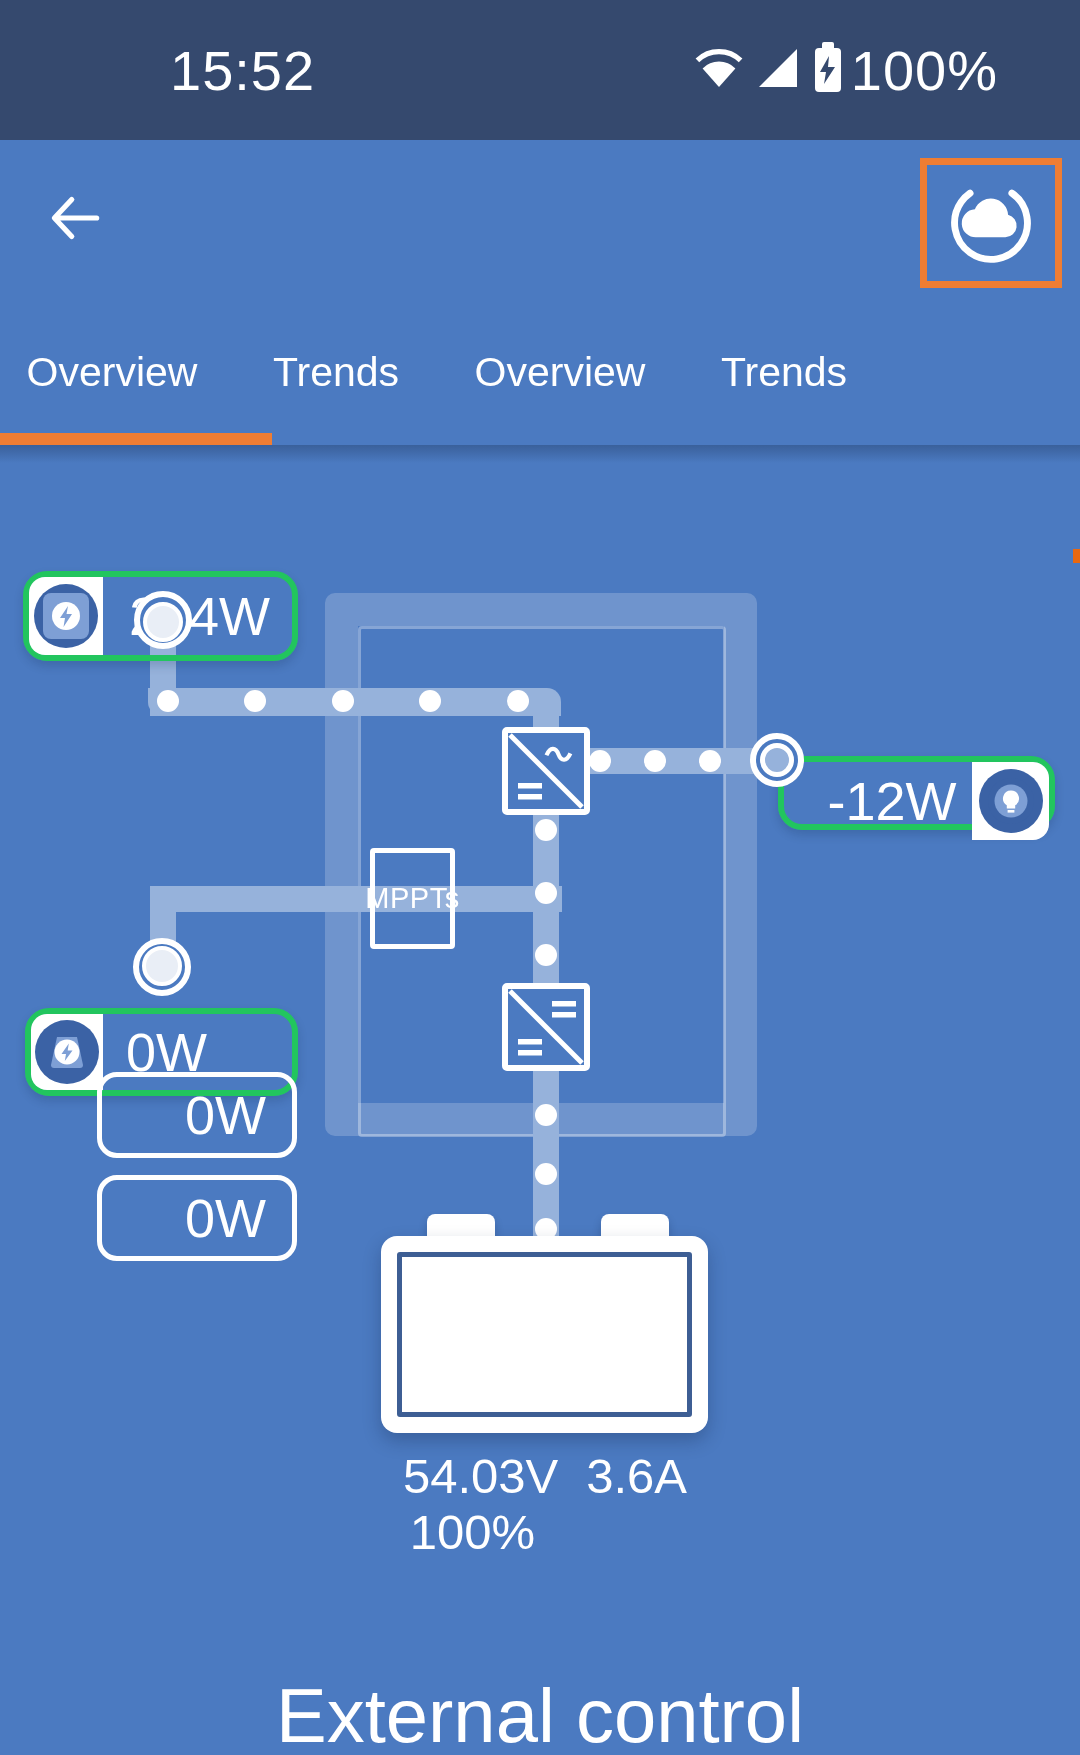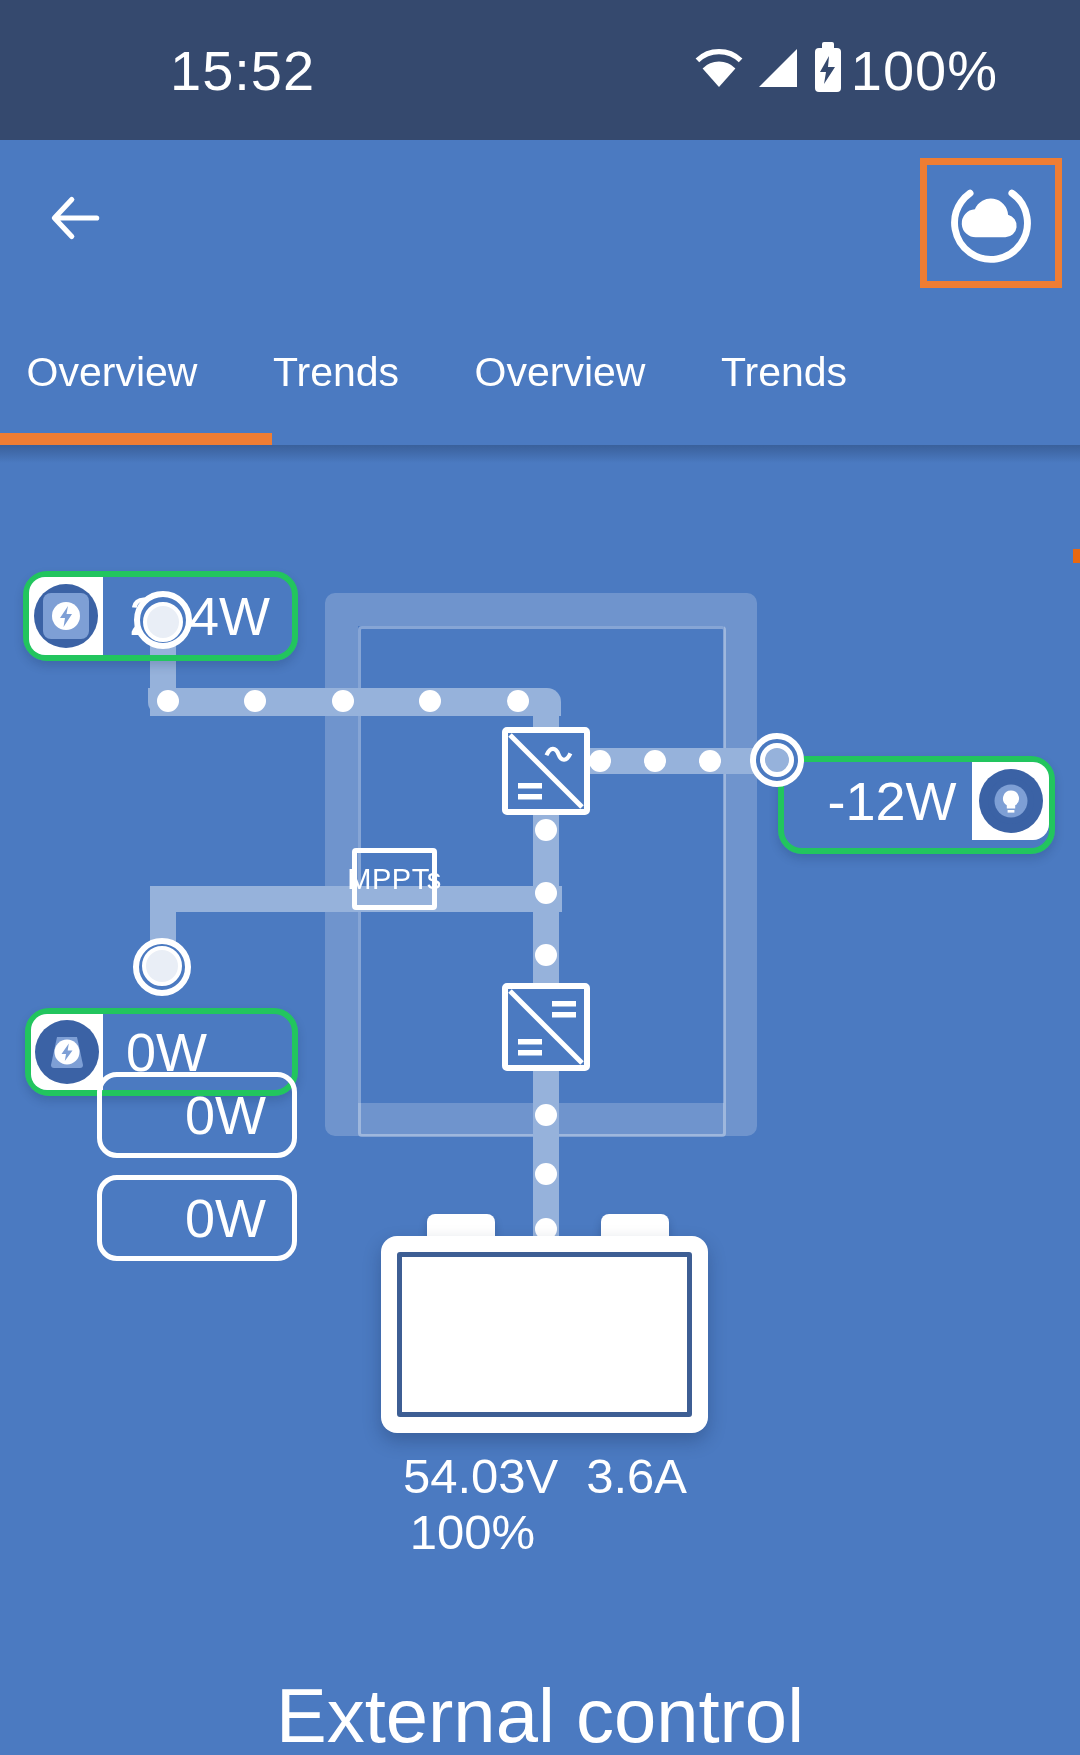--- a/index.html
+++ b/index.html
@@ -49,21 +49,21 @@
   .w-ac{left:588px;top:748px;width:190px;height:26px;}
   .w-inv-mid{left:533px;top:812px;width:26px;height:174px;}
   .w-mppt{left:150px;top:886px;width:412px;height:26px;border-top-left-radius:13px;}
   .w-grid-drop{left:150px;top:886px;width:26px;height:85px;}
   .w-bat{left:533px;top:1066px;width:26px;height:174px;}
 
   .flow-dot{position:absolute;width:22px;height:22px;border-radius:50%;background:#fff;z-index:4;}
 
   
   .conv-box{border:6px solid #fff;border-radius:5px;background:#4b7ac1;width:88px;height:88px;box-sizing:border-box;z-index:5;}
-  .mppt-box{left:352px;top:848px;width:85px;height:62px;border:5px solid #fff;border-radius:4px;
+  .mppt-box{left:370px;top:848px;width:85px;height:101px;border:5px solid #fff;border-radius:4px;
     box-sizing:border-box;z-index:5;display:flex;align-items:center;justify-content:center;
     font-size:29px;color:#fff;letter-spacing:0.5px;}
 
   
   .badge{border:6px solid #22c55e;border-radius:24px;box-sizing:border-box;z-index:5;
     box-shadow:0 5px 10px rgba(13,34,66,0.18);margin-top:41px;}
   .badge-plate{position:absolute;background:#fff;display:flex;align-items:center;justify-content:center;}
   .icon-circle{position:relative;width:64px;height:64px;border-radius:50%;background:#3b62a5;
     display:flex;align-items:center;justify-content:center;}
   .badge-value{position:absolute;color:#fff;font-size:54px;font-weight:400;white-space:nowrap;}
@@ -201,21 +201,21 @@
           <circle cx="32" cy="32" r="14" fill="#fff"></circle>
           <polygon points="34,22 26,34 31,34 29.5,43 38,30 32.5,30" fill="#7e9fd5"></polygon>
         </svg>
       </div>
     </div>
     <div class="badge-value" style="left:100px;top:0;height:78px;display:flex;align-items:center;">224W</div>
   </div>
   <div class="bump" style="left:134px;top:591px;width:58px;height:58px;"></div>
   <div class="node-dot" style="left:143px;top:602px;width:32px;height:32px;background:#e9eef6;border:4px solid #fff;"></div>
 
-  <div class="abs badge" style="left:778px;top:715px;width:277px;height:98px;">
+  <div class="abs badge" style="left:778px;top:715px;width:277px;height:74px;">
     <div class="badge-plate" style="right:0;top:0;width:77px;height:78px;border-radius:0 16px 16px 0;">
       <div class="icon-circle">
         <svg width="64" height="64" viewBox="0 0 64 64">
           <circle cx="32" cy="32" r="23" fill="#3b62a5"></circle>
           <circle cx="32" cy="32" r="16.5" fill="#7e9fd5"></circle>
           <path d="M32 21.5 a8 8 0 0 1 4.2 14.8 v3.2 h-8.4 v-3.2 A8 8 0 0 1 32 21.5 Z" fill="#fff"></path>
           <rect x="28.6" y="41" width="6.8" height="2.6" fill="#fff"></rect>
         </svg>
       </div>
     </div>

